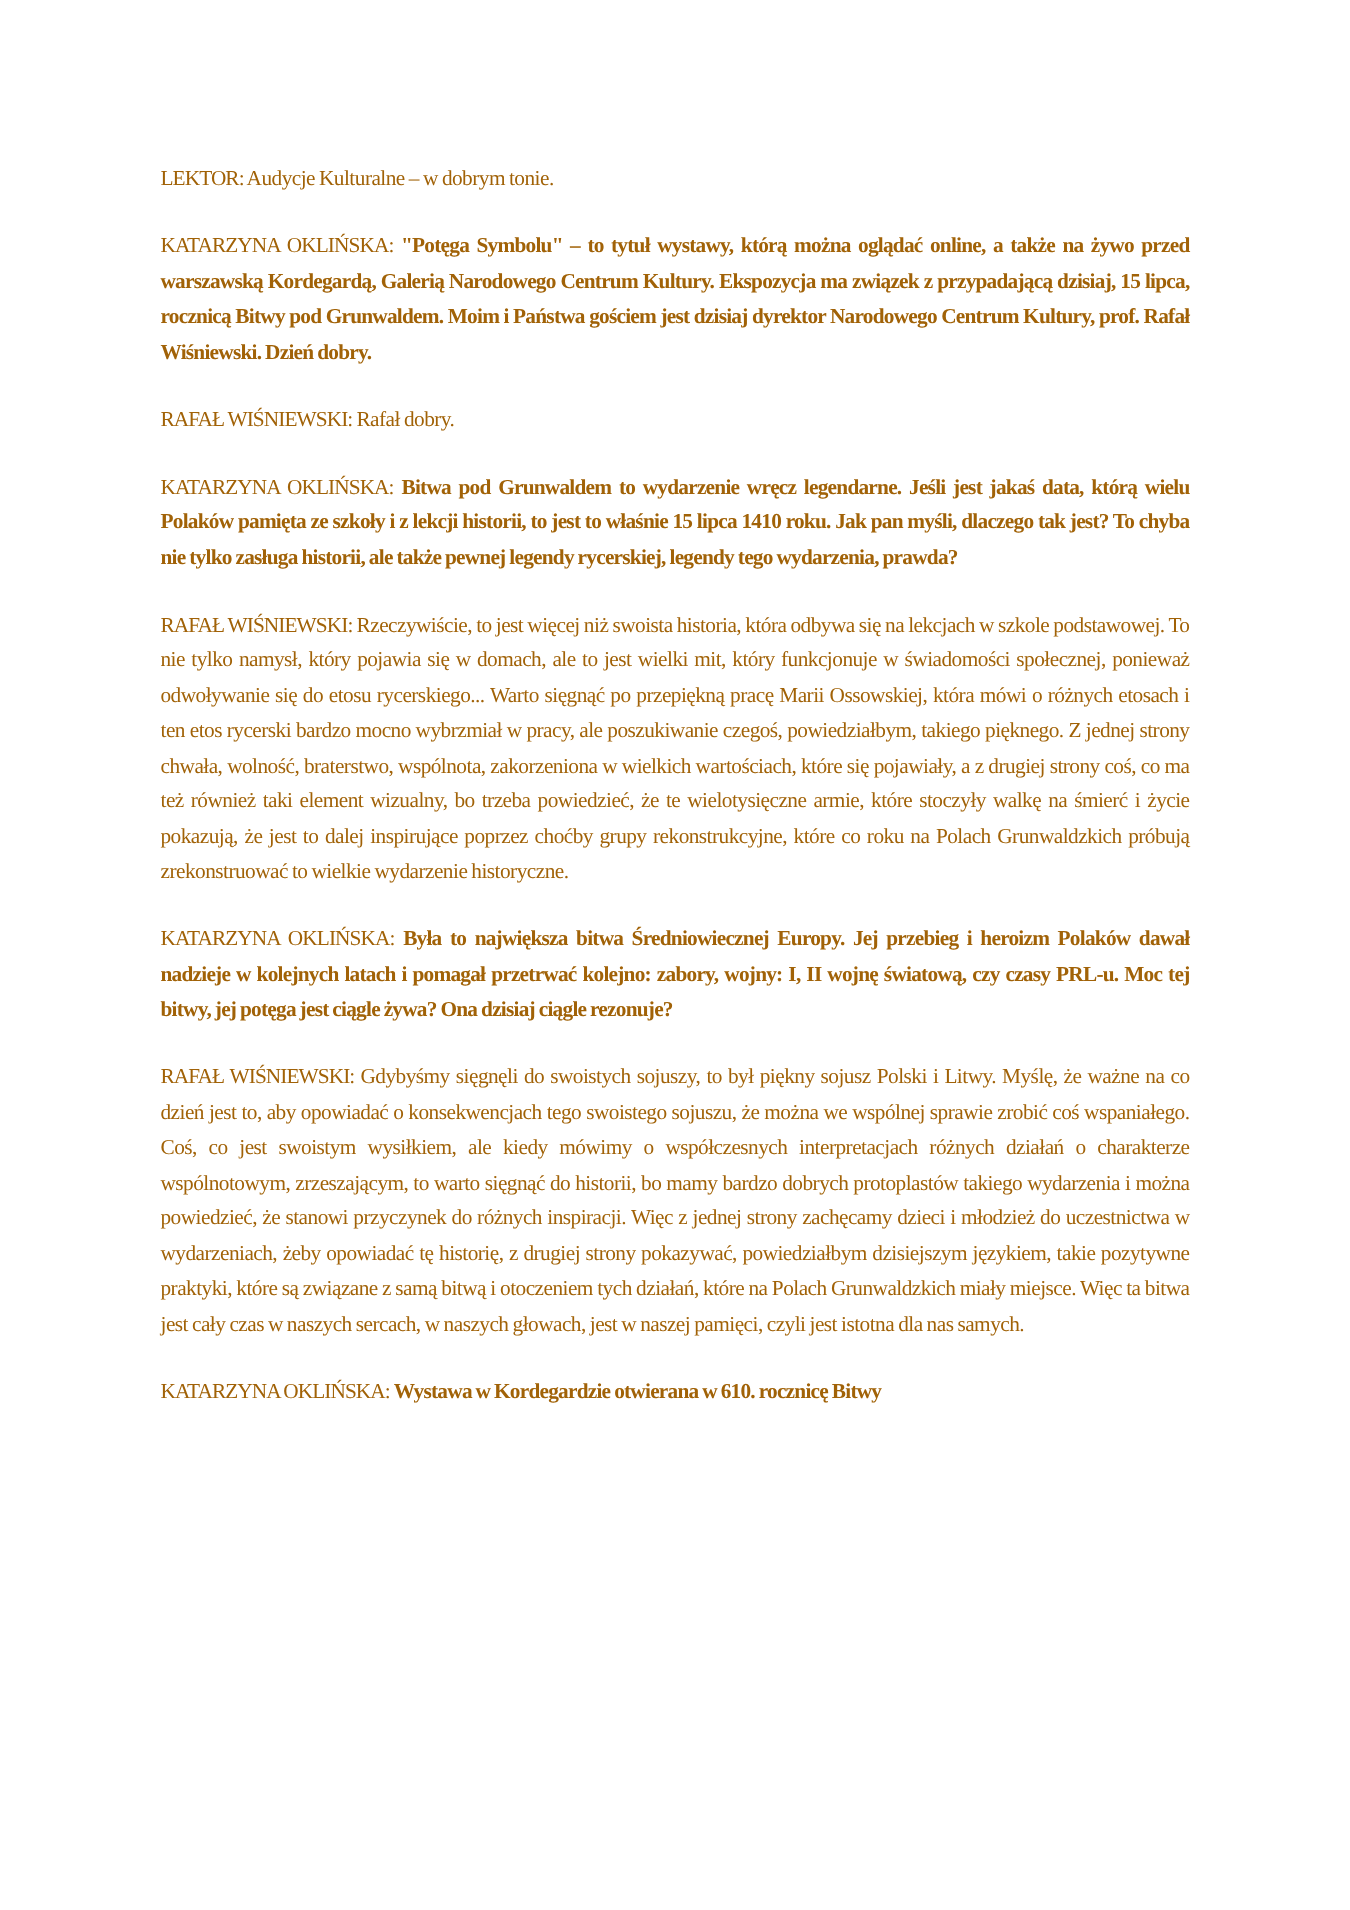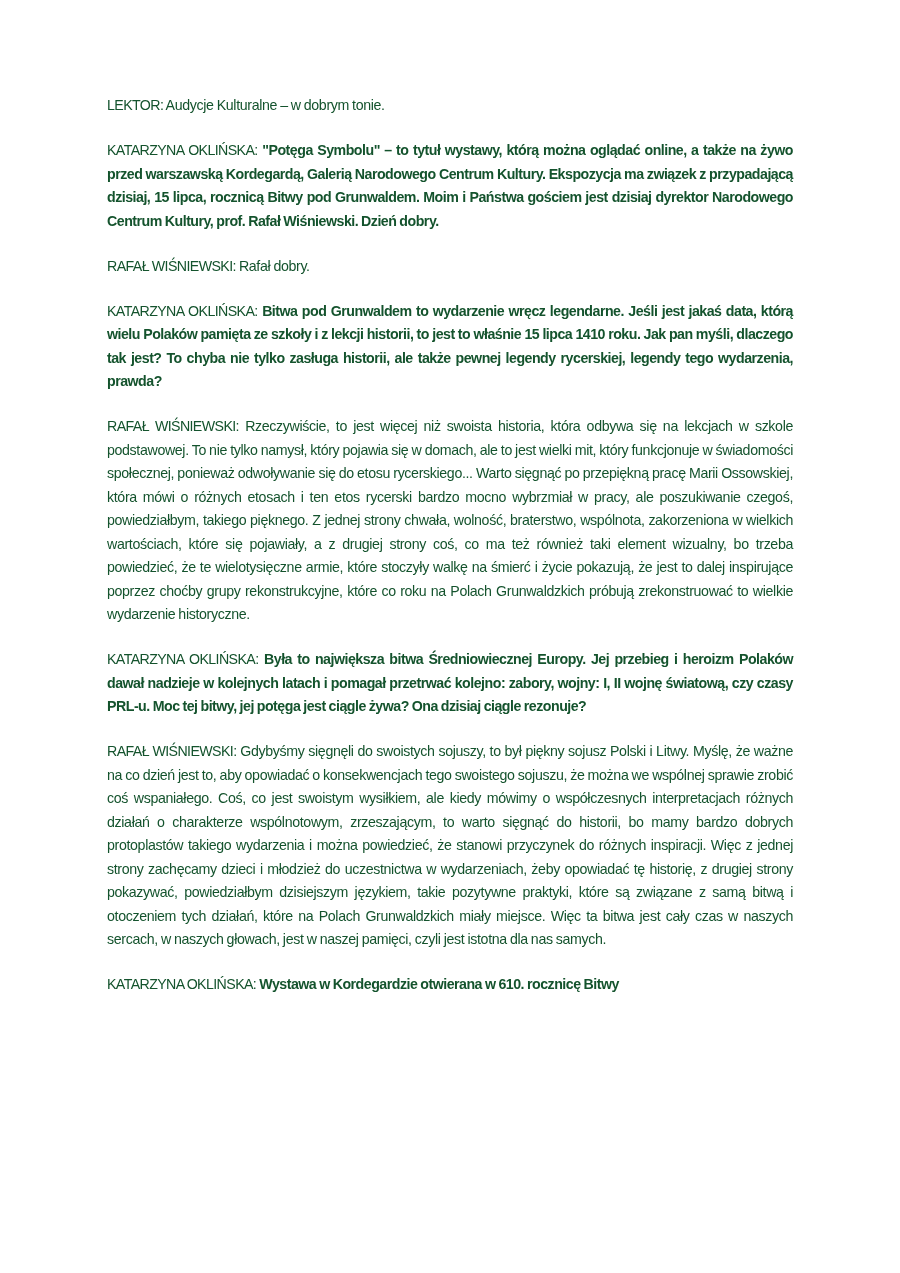--- a/index.html
+++ b/index.html
@@ -9,26 +9,26 @@
     }
     body {
       width: 900px;
       height: 1273px;
       position: relative;
       overflow: hidden;
     }
     .page {
       position: absolute;
       left: 107px;
-      top: 94px;
+      top: 108px;
       width: 686px;
-      font-family: Liberation Sans, sans-serif;
+      font-family: Liberation Serif, serif;
       font-size: 14.2px;
       line-height: 23.5px;
-      color: #14532d;
+      color: #a16207;
     }
     .para {
       margin: 0 0 21.5px 0;
       text-align: justify;
       letter-spacing: -0.35px;
       word-spacing: -0.5px;
     }
     .speaker {
       font-weight: normal;
       letter-spacing: -0.6px;

